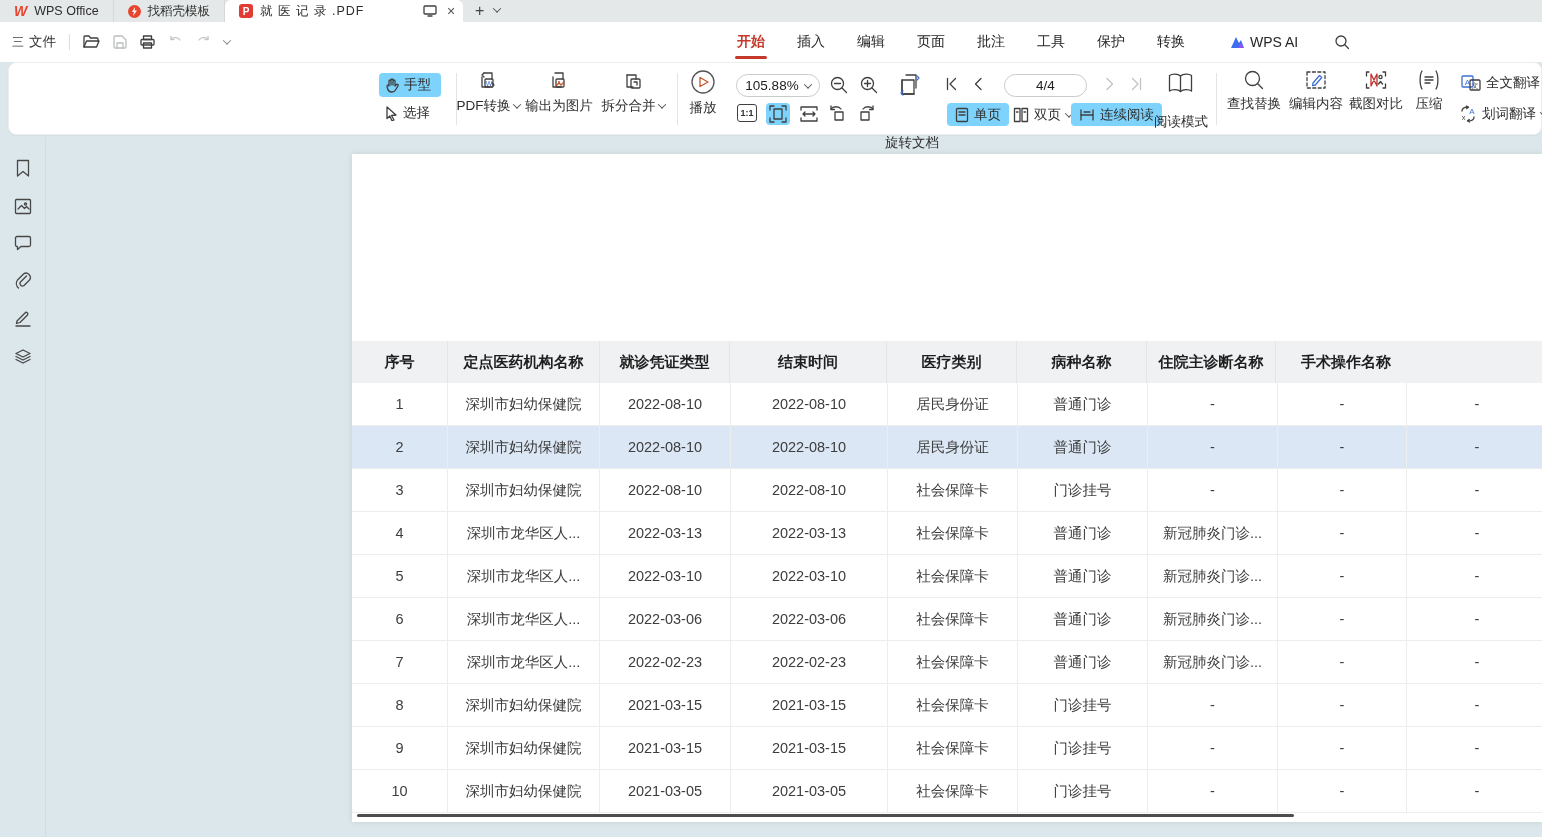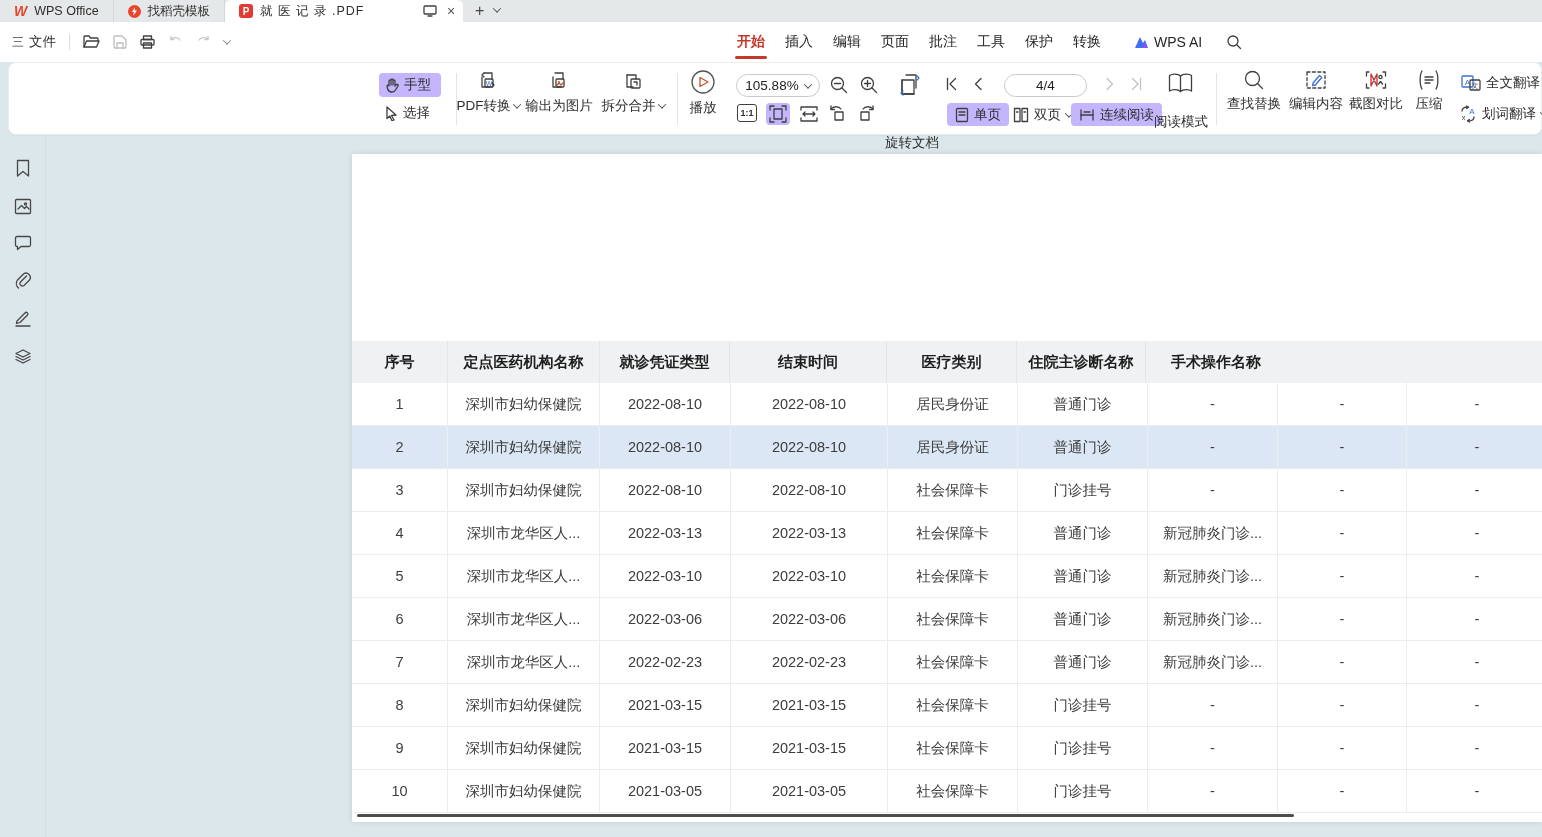--- a/index.html
+++ b/index.html
@@ -24,33 +24,33 @@
   .tab-tools { margin-left:auto; display:flex; align-items:center; gap:10px; color:#666; }
   .newtab { display:flex; align-items:center; gap:10px; padding:0 12px;
     font-size:16px; color:#444; }
 
   
   .menubar { position:absolute; left:0; top:22px; width:100%; height:40px;
     background:#ffffff; display:flex; align-items:center; }
   .qat { display:flex; align-items:center; gap:13px; padding-left:12px; font-size:13.5px; }
   .qat .sep { width:1px; height:16px; background:#ddd; }
   .menu-tabs { position:absolute; left:735px; top:0; height:40px;
-    display:flex; align-items:center; gap:16px; font-size:14px; color:#262626; }
+    display:flex; align-items:center; gap:28px; font-size:14px; color:#262626; }
   .menu-item { position:relative; height:40px; display:flex; align-items:center; padding:0 2px; }
   .menu-item.active { color:#c5392c; font-weight:bold; }
   .menu-item.active::after { content:""; position:absolute; left:0; right:0;
     bottom:3px; height:3px; background:#c5392c; border-radius:2px; }
   .wpsai { display:flex; align-items:center; gap:5px; margin-left:14px; }
 
   
   .ribbon { position:absolute; left:8px; top:62px; width:1534px; height:73px;
     background:#fff; border:1px solid #eceeee; border-radius:8px;
     box-shadow:0 1px 2px rgba(0,0,0,.04); font-size:13.5px; color:#2f2f2f; }
   .rb { position:absolute; display:flex; align-items:center; gap:5px; white-space:nowrap; }
-  .rb.bg { background:#c4b5fd; border-radius:4px; }
+  .rb.bg { background:#7dd3fc; border-radius:4px; }
   .vdiv { position:absolute; top:10px; width:1px; height:52px; background:#e3e5e5; }
   .bigbtn { position:absolute; top:6px; display:flex; flex-direction:column;
     align-items:center; gap:4px; }
   .bigbtn .lbl { display:flex; align-items:center; gap:3px; font-size:13.5px; }
   .chev { width:6px; height:6px; border-right:1.4px solid #555;
     border-bottom:1.4px solid #555; transform:rotate(45deg) translate(-1px,-1px);
     display:inline-block; }
   .pill { border:1px solid #c7cbcb; border-radius:12px; height:23px;
     display:flex; align-items:center; justify-content:center; gap:6px;
     font-size:13.5px; color:#222; }
@@ -517,20 +517,21 @@
   </div>
 
   <div class="page">
     <div class="tablewrap">
       <div class="thead">
           <div class="th c0">序号</div>
           <div class="th c1">定点医药机构名称</div>
           <div class="th c4">就诊凭证类型</div>
           <div class="th c3">结束时间</div>
           <div class="th c5">医疗类别</div>
+          <div class="th c6">病种名称</div>
           <div class="th c7">住院主诊断名称</div>
           <div class="th c8">手术操作名称</div>
         </div>
       <div>
           <div class="tr">
             <div class="td c0">1</div>
             <div class="td c1">深圳市妇幼保健院</div>
             <div class="td c2">2022-08-10</div>
             <div class="td c3">2022-08-10</div>
             <div class="td c4">居民身份证</div>

